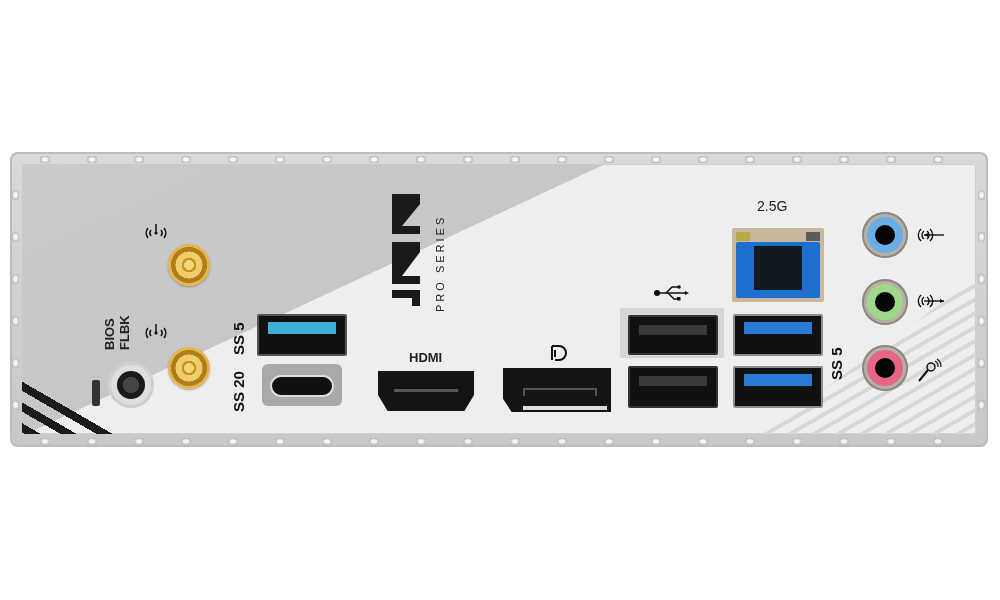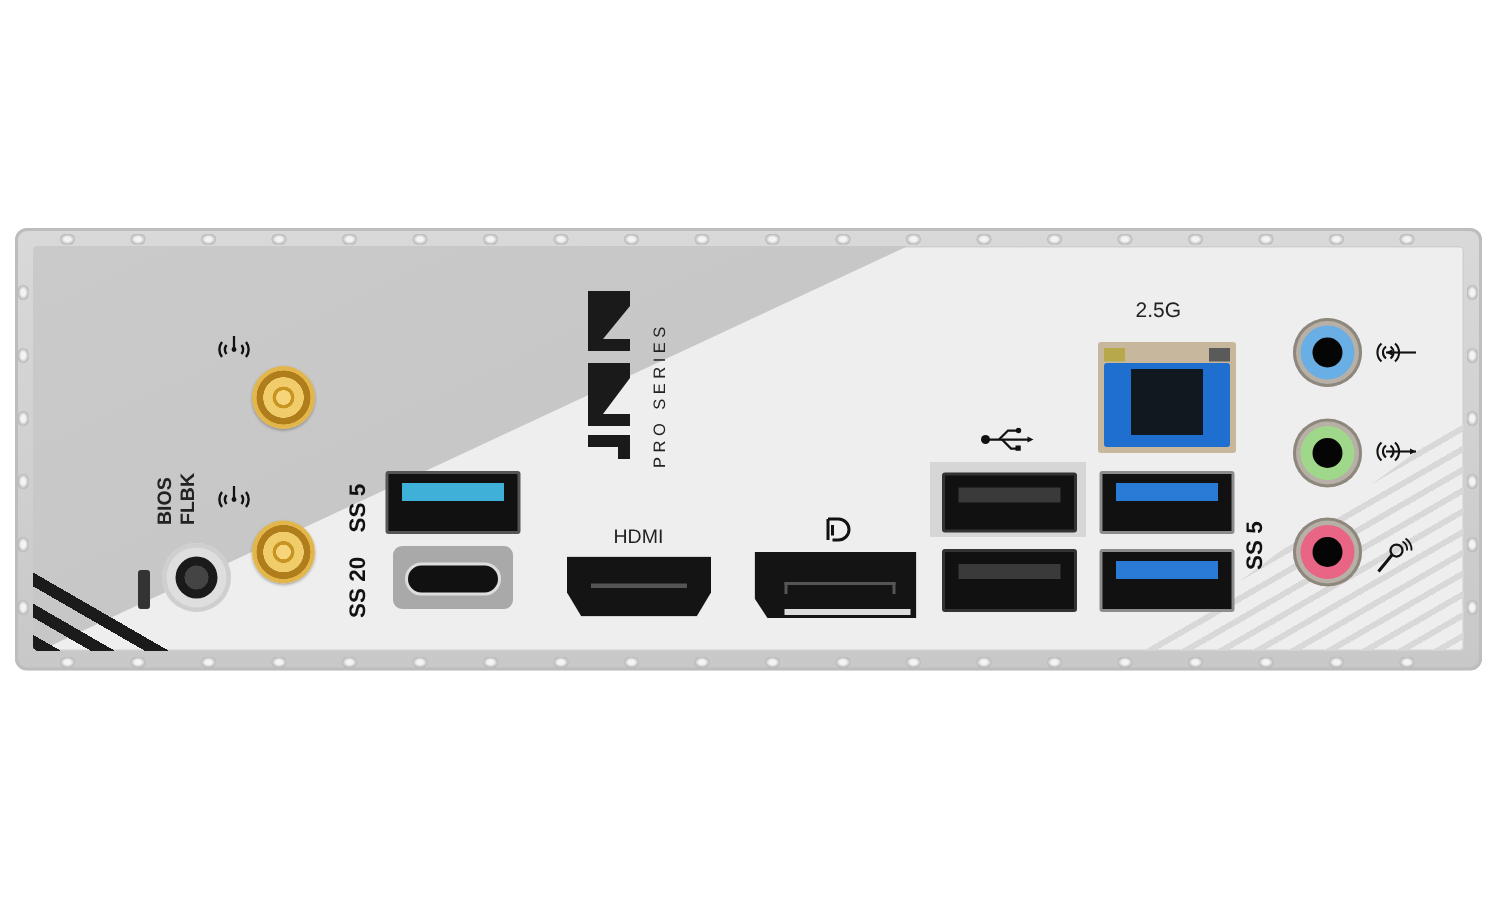--- a/index.html
+++ b/index.html
@@ -151,21 +151,21 @@
 </div>
 
 <div class="usbc-frame" style="left:262px;top:364px;width:80px;height:42px"></div>
 <div class="usbc" style="left:270px;top:375px;width:60px;height:18px"></div>
 
 <svg class="logo" style="left:386px;top:186px" width="46" height="126" viewBox="0 0 46 126">
   <path d="M6 8 L34 8 L34 18 L16 40 L34 40 L34 48 L6 48 Z M6 56 L34 56 L34 66 L16 90 L34 90 L34 98 L6 98 Z M6 104 L34 104 L34 120 L26 120 L26 112 L6 112 Z" fill="#1a1a1a"></path>
 </svg>
 <div class="pro-series" style="left:434px;top:312px">PRO SERIES</div>
 
-<div class="label" style="left:409px;top:350px;font-size:13px;font-weight:normal;color:#222">HDMI</div>
+<div class="label" style="left:409px;top:350px;font-size:13px;font-weight:bold;color:#222">HDMI</div>
 <div class="hdmi" style="left:378px;top:371px;width:96px;height:40px">
   <div class="abs" style="left:16px;top:18px;width:64px;height:3px;background:#555"></div>
 </div>
 
 <svg class="abs" style="left:549px;top:344px" width="20" height="18" viewBox="0 0 20 18">
   <path d="M3 2 L3 16 M3 2 L10 2 A7 7 0 0 1 10 16 L6 16 M6 6 L6 13" stroke="#111" stroke-width="2" fill="none"></path>
 </svg>
 <div class="dp" style="left:503px;top:368px;width:108px;height:44px">
   <div class="abs" style="left:20px;top:20px;width:70px;height:6px;border:2px solid #555;border-bottom:none"></div>
   <div class="abs" style="left:20px;top:38px;width:84px;height:4px;background:#ddd"></div>

